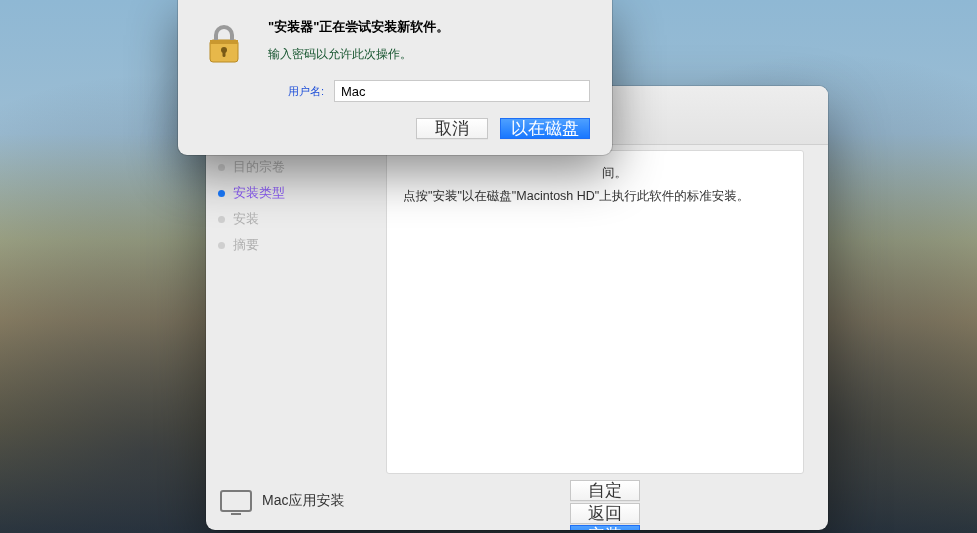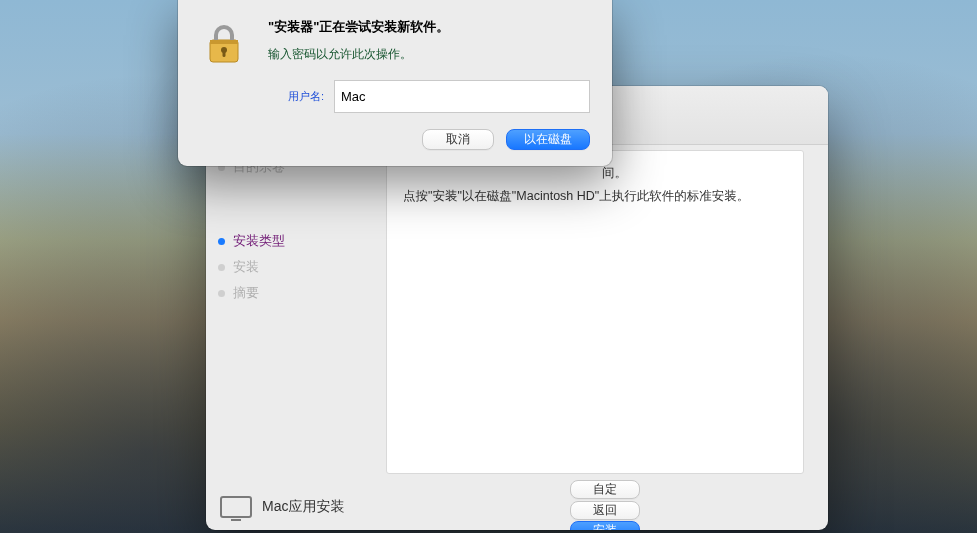--- a/index.html
+++ b/index.html
@@ -50,31 +50,31 @@
     padding: 10px 8px;
     box-sizing:border-box;
   }
   .step {
     display:flex; align-items:center;
     gap:8px;
     padding: 4px 4px;
     font-size:13px;
     color:#b0b0b0;
   }
-  .step.active { color:#701a75;margin-top:48px; }
+  .step.active { color:#8b5cf6; }
   .step .dot {
     width:7px; height:7px; border-radius:50%;
     background:#cfcfcf;
     flex:0 0 auto;
   }
   .step.active .dot { background:#1a7bff; }
 
   .brand {
     position:absolute;
-    left:14px; bottom:12px;
+    left:14px; bottom:18px;
     display:flex; align-items:center; gap:10px;
     color:#333;
     font-size:14px;
   }
   .brand .monitor {
     width:28px; height:18px;
     border:2px solid #7a7a7a;
     border-radius:3px;
     position:relative;
   }
@@ -102,24 +102,24 @@
     align-items:center;
     padding: 0 24px 0 200px;
     box-sizing:border-box;
     gap:1px;
     flex-direction:column;
   }
   .footer .spacer { flex:1; }
   .mac-btn {
     min-width:70px;
     height:21px;
-    border-radius:8px;
+    border-radius:0;
     border:1px solid #c7c7c7;
     background:linear-gradient(#ffffff,#f2f2f2);
-    font-size:12px;
+    font-size:17px;
     color:#333;
     display:inline-flex; align-items:center; justify-content:center;
     padding: 0 10px;
     box-sizing:border-box;
     cursor:default;
     box-shadow: 0 1px 0 rgba(0,0,0,.03);
   }
   .mac-btn.primary {
     background:linear-gradient(#4ea0ff,#1877ff);
     border-color:#1e6ff5;
@@ -156,21 +156,21 @@
   }
   .field {
     display:flex; align-items:center; gap:10px;
     margin-bottom:8px;
   }
   .field label {
     width:56px; text-align:right; font-size:11px; color:#1d4ed8;
   }
   .field input {
     flex:1;
-    height:33px;
+    height:22px;
     border:1px solid #c9c9c9;
     border-radius:0;
     padding: 0 6px;
     font-size:13px;
     background:#fff;
     outline:none;
     box-sizing:border-box;
   }
   .field input.focused {
     border-color:#4f8fee;

